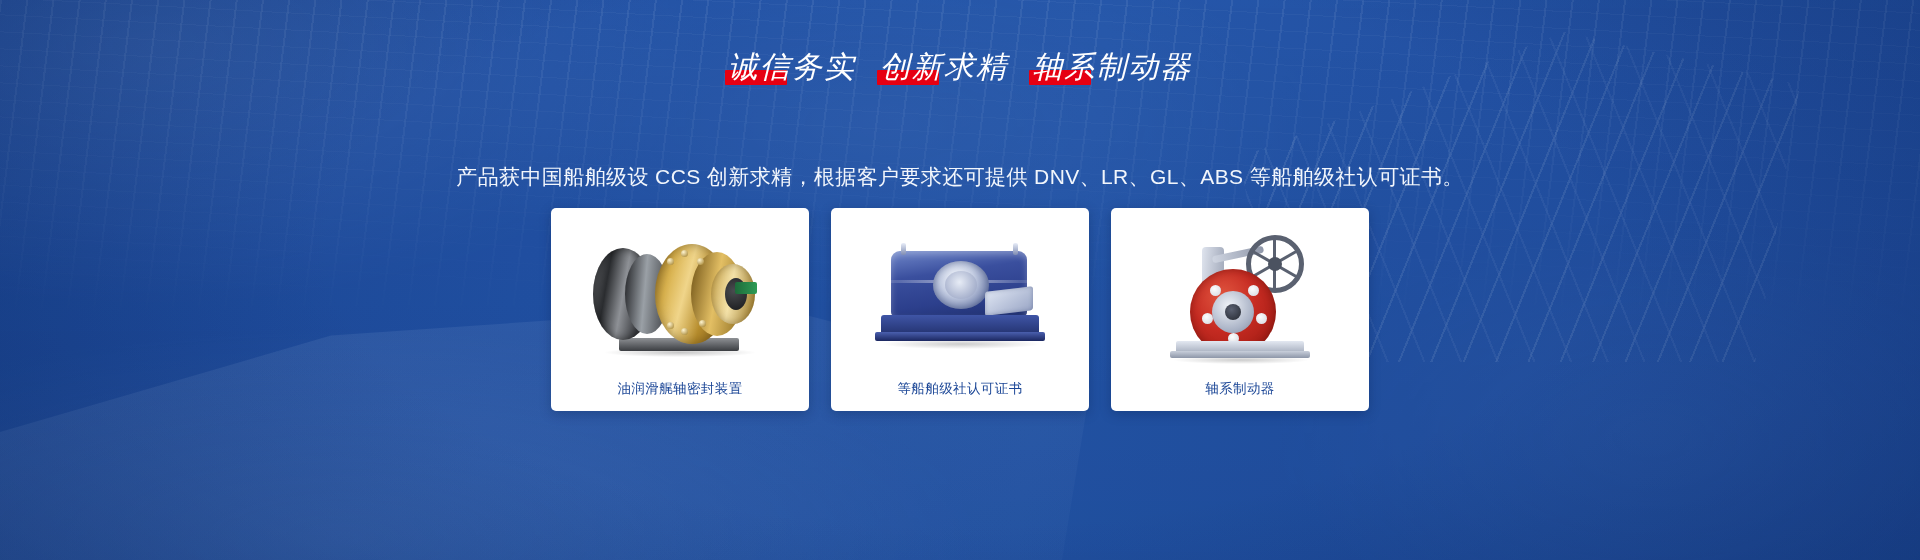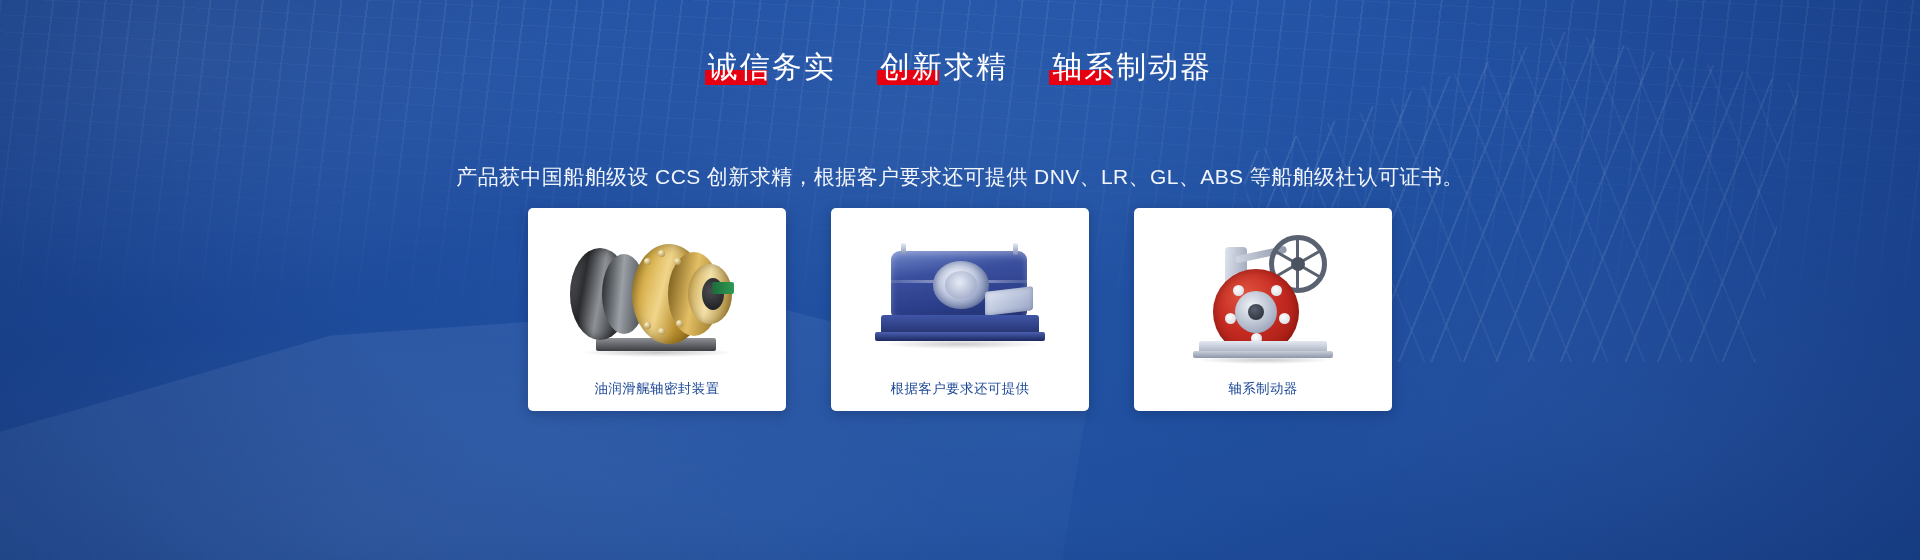--- a/index.html
+++ b/index.html
@@ -58,22 +58,22 @@
 
   .content{ position:relative; z-index:5; width:1920px; height:560px; }
 
   
   .tagline{
     position:absolute; top:50px; left:0; width:1920px;
     text-align:center; white-space:nowrap;
     font-size:30px; line-height:34px; letter-spacing:2px;
     color:#ffffff; font-weight:400;
   }
-  .tag-phrase{ position:relative; display:inline-block; padding:0 3px; }
-  .tag-phrase + .tag-phrase{ margin-left:28px; }
+  .tag-phrase{ position:relative; display:inline-block; padding:0 3px;font-style:italic; }
+  .tag-phrase + .tag-phrase{ margin-left:8px; }
   .tag-phrase .hl{
     position:absolute; left:0px; bottom:-1px; height:15px; width:62px;
     background:#e60012; z-index:-1; border-radius:1px;
   }
   .tag-phrase .txt{ position:relative; z-index:2; }
 
   
   .headline{
     position:absolute; top:98px; left:0; width:1920px;
     text-align:center; white-space:nowrap;
@@ -86,21 +86,21 @@
   .subtitle{
     position:absolute; top:163px; left:0; width:1920px;
     text-align:center; white-space:nowrap;
     font-size:21px; line-height:28px; font-weight:400;
     letter-spacing:.4px; color:#f2f6fc;
   }
 
   
   .cards{
     position:absolute; top:208px; left:50%; transform:translateX(-50%);
-    display:flex; gap:45px;
+    display:flex; gap:22px;
   }
   .card{
     width:258px; height:203px; background:#ffffff; border-radius:5px;
     box-shadow:0 3px 12px rgba(5,25,65,.28);
     display:flex; flex-direction:column; align-items:center;
     padding:10px 8px 0 8px; overflow:hidden;
   }
   .card-media{
     width:100%; height:152px; position:relative; overflow:hidden;
     display:flex; align-items:center; justify-content:center; background:#ffffff;
@@ -326,21 +326,21 @@
             <div class="capline"></div>
             <div class="bore"></div>
             <div class="bore-in"></div>
             <div class="plate"></div>
             <div class="foot"></div>
             <div class="foot2"></div>
             <div class="stud" style="left:34px;top:10px;"></div>
             <div class="stud" style="left:146px;top:10px;"></div>
           </div>
         </div>
-        <div class="card-caption">根据客户要求还可提供</div>
+        <div class="card-caption">等船舶级社认可证书</div>
       </div>
 
       <div class="card">
         <div class="card-media">
           <div class="p3">
             <div class="shadow"></div>
             <div class="stand"></div>
             <div class="arm"></div>
             <div class="wheel"></div>
             <div class="spoke"></div>

